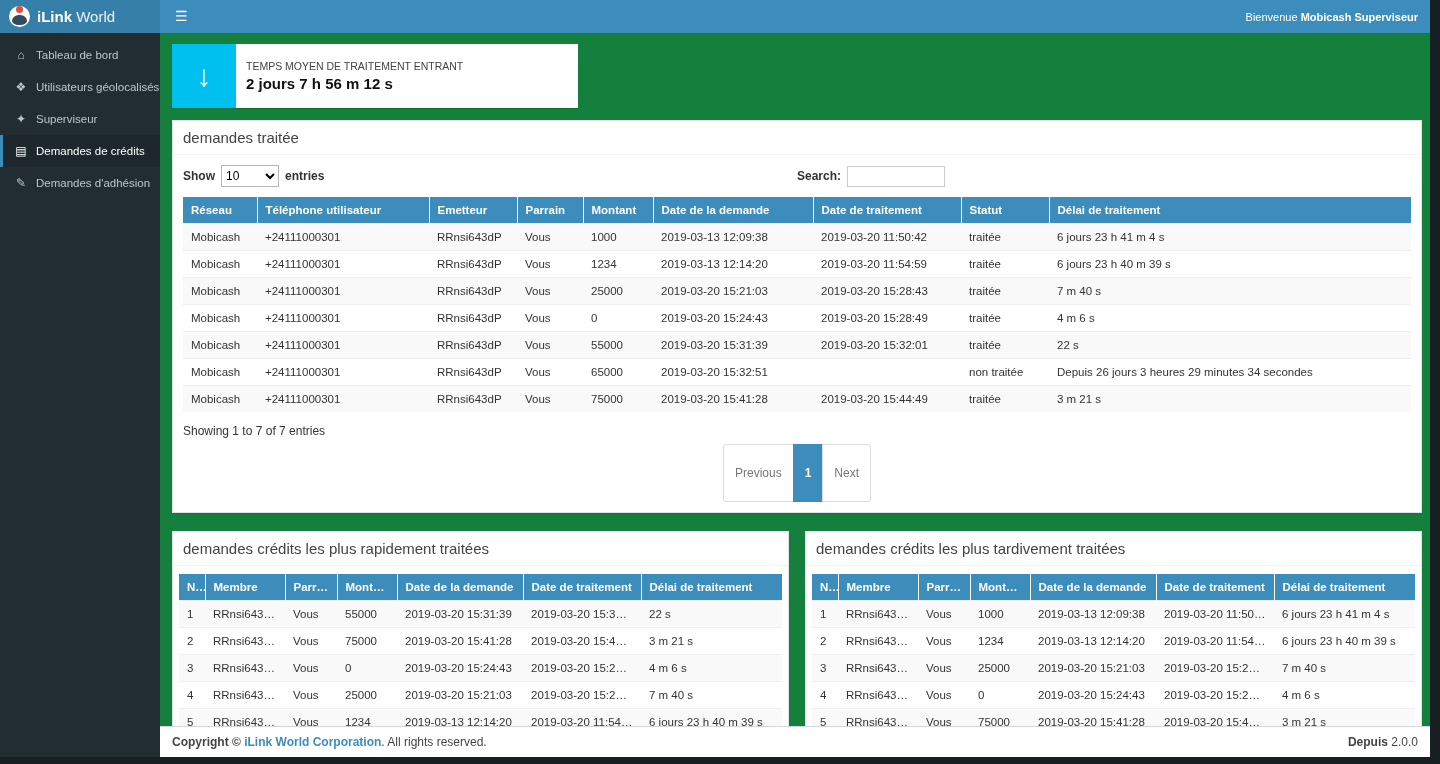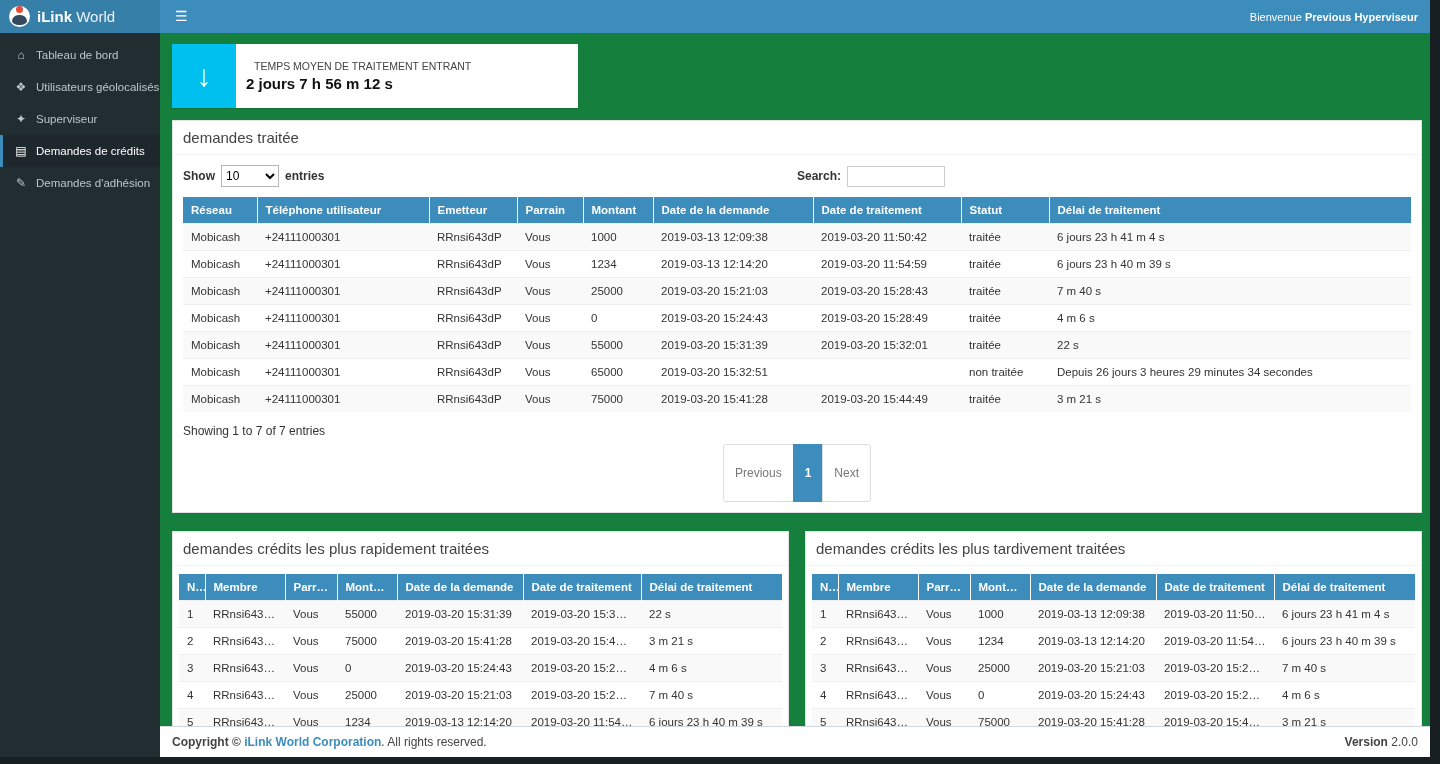--- a/index.html
+++ b/index.html
@@ -56,21 +56,21 @@
     width:406px; height:64px; background:#fff;
     box-shadow:0 1px 1px rgba(0,0,0,.12);
     display:flex; margin-bottom:12px;
   }
   .info-box-icon {
     width:64px; background:#00c0ef; color:#fff;
     display:flex; align-items:center; justify-content:center;
     font-size:30px; font-weight:bold;
   }
   .info-box-content { padding:8px 10px; display:flex; flex-direction:column; justify-content:center; }
-  .info-box-label { font-size:10.5px; color:#444;margin-left:8px; }
+  .info-box-label { font-size:10.5px; color:#444; }
   .info-box-value { font-size:15px; font-weight:bold; color:#111; margin-top:3px; }
   
   .box {
     background:#fff; border:1px solid #e2e2e2;
     box-shadow:0 1px 1px rgba(0,0,0,.06);
     margin-bottom:18px;
   }
   .box-header { padding:8px 10px; font-size:15px; color:#444; border-bottom:1px solid #f4f4f4; }
   .box-body { padding:10px; }
   
@@ -123,21 +123,21 @@
 <div class="viewport">
   <div class="page">
 
     <div class="brand">
       <span class="logo-circle"></span>
       <span class="brand-text"><b>iLink</b> <span>World</span></span>
     </div>
 
     <div class="topnav">
       <span class="hamburger">☰</span>
-      <span class="welcome"><span>Bienvenue</span> <b>Previous Hyperviseur</b></span>
+      <span class="welcome"><span>Bienvenue</span> <b>Mobicash Superviseur</b></span>
     </div>
 
     <div class="sidebar">
       <div class="nav-item">
         <span class="nav-icon">⌂</span>
         <span>Tableau de bord</span>
       </div>
       <div class="nav-item">
         <span class="nav-icon">❖</span>
         <span>Utilisateurs géolocalisés</span>
@@ -447,18 +447,18 @@
                   </tbody>
               </table>
             </div>
           </div>
         </div>
 
       </div>
 
       <div class="footer">
         <span><b>Copyright ©</b> <a>iLink World Corporation</a><span>. All rights reserved.</span></span>
-        <span><b>Version</b> <span>2.0.0</span></span>
+        <span><b>Depuis</b> <span>2.0.0</span></span>
       </div>
     </div>
 
   </div>
 </div>
 
 </body></html>

